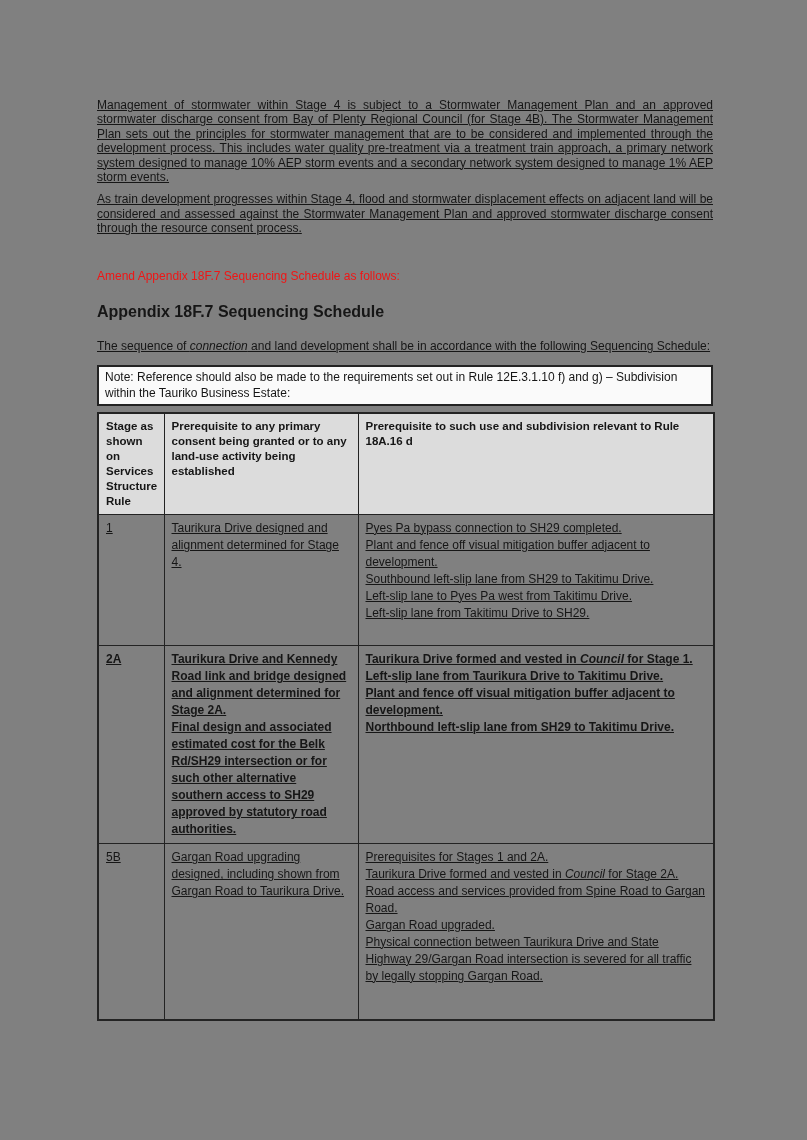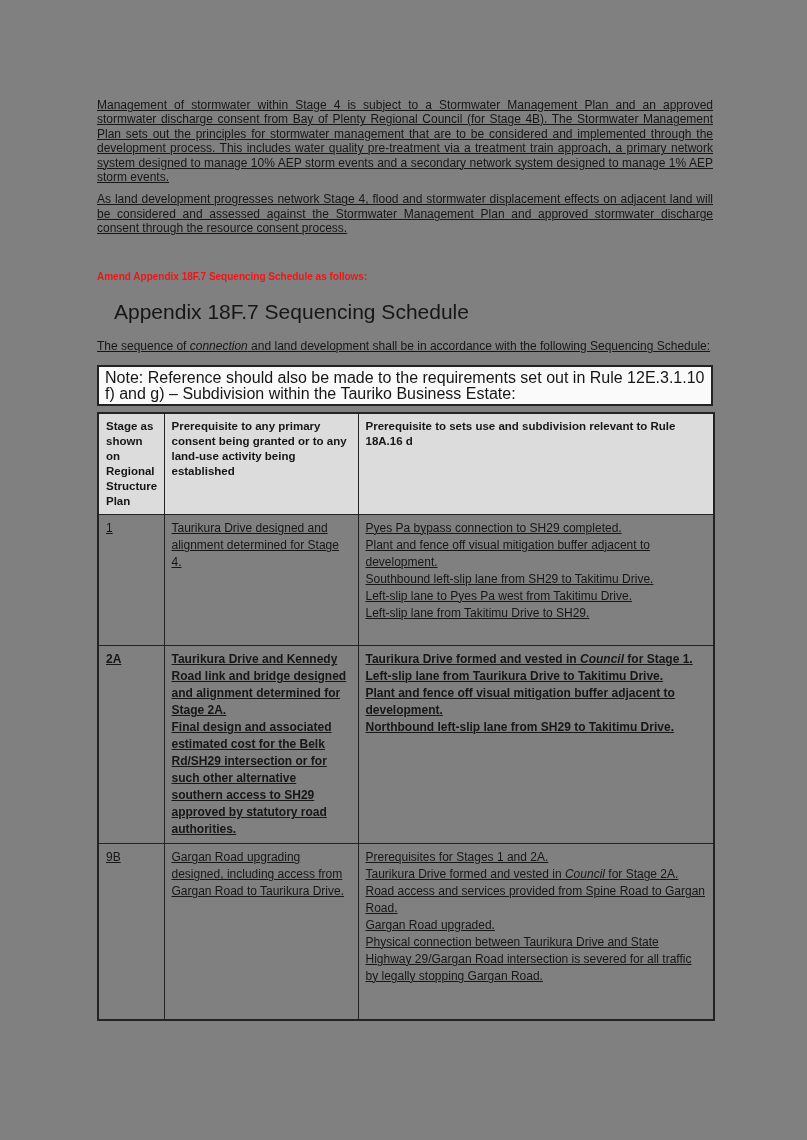--- a/index.html
+++ b/index.html
@@ -18,34 +18,34 @@
     color:var(--text);
     font-family:"Liberation Sans","DejaVu Sans",sans-serif;
   }
   .content{position:absolute;left:97px;top:98px;width:616px;}
   .para{
     font-size:12px;line-height:14.4px;text-align:justify;
     text-decoration:underline;text-decoration-thickness:1px;
     margin:0 0 8px 0;
   }
   .amend{
-    color:var(--amend-red);font-weight:bold;font-size:10px;line-height:15px;
+    color:var(--amend-red);font-weight:normal;font-size:12px;line-height:15px;
     margin:33px 0 16px 0;
   }
   h1.appendix{
-    font-size:21px;line-height:23px;font-weight:normal;color:var(--text);
-    margin:14px 0 0 17px;letter-spacing:0;
+    font-size:16px;line-height:23px;font-weight:bold;color:var(--text);
+    margin:14px 0 0 0;letter-spacing:0;
   }
   .seq{margin:16px 0 0 0;}
   .note-box{
     margin:12px 0 0 0;
     background:var(--note-bg);
     border:2px solid var(--border);
     padding:3px 6px;
-    font-size:16px;line-height:15.5px;
+    font-size:12px;line-height:15.5px;
   }
   table.seq-table{
     border-collapse:collapse;table-layout:fixed;
     width:616px;margin:6px 0 0 0;
     border:2px solid var(--border);
   }
   .seq-table th,.seq-table td{
     border:1.5px solid var(--border);
     vertical-align:top;text-align:left;
     padding:5px 7px;
@@ -64,57 +64,57 @@
   tr.r2b{height:176px;}
   em{font-style:italic;}
 </style>
 </head>
 <body>
 
 <div class="content">
 
   <p class="para">Management of stormwater within Stage 4 is subject to a Stormwater Management Plan and an approved stormwater discharge consent from Bay of Plenty Regional Council (for Stage 4B). The Stormwater Management Plan sets out the principles for stormwater management that are to be considered and implemented through the development process. This includes water quality pre-treatment via a treatment train approach, a primary network system designed to manage 10% AEP storm events and a secondary network system designed to manage 1% AEP storm events.</p>
 
-  <p class="para">As land development progresses network Stage 4, flood and stormwater displacement effects on adjacent land will be considered and assessed against the Stormwater Management Plan and approved stormwater discharge consent through the resource consent process.</p>
+  <p class="para">As train development progresses within Stage 4, flood and stormwater displacement effects on adjacent land will be considered and assessed against the Stormwater Management Plan and approved stormwater discharge consent through the resource consent process.</p>
 
   <p class="amend">Amend Appendix 18F.7 Sequencing Schedule as follows:</p>
 
   <h1 class="appendix">Appendix 18F.7 Sequencing Schedule</h1>
 
   <p class="para seq">The sequence of <em>connection</em> and land development shall be in accordance with the following Sequencing Schedule:</p>
 
   <div class="note-box">
     <span>Note:  Reference should also be made to the requirements set out in Rule 12E.3.1.10 f) and g) – Subdivision within the Tauriko Business Estate:</span>
   </div>
 
   <table class="seq-table">
     <colgroup>
       <col style="width:66px">
       <col style="width:194px">
       <col style="width:356px">
     </colgroup>
     <thead>
       <tr class="r-header">
-        <th>Stage as shown on Regional Structure Plan</th>
+        <th>Stage as shown on Services Structure Rule</th>
         <th>Prerequisite to any primary consent being granted or to any land-use activity being established</th>
-        <th>Prerequisite to sets use and subdivision relevant to Rule 18A.16 d</th>
+        <th>Prerequisite to such use and subdivision relevant to Rule 18A.16 d</th>
       </tr>
     </thead>
     <tbody>
       <tr class="r1">
         <td>1</td>
         <td>Taurikura Drive designed and alignment determined for Stage 4.</td>
         <td>Pyes Pa bypass connection to SH29 completed.<br>Plant and fence off visual mitigation buffer adjacent to development.<br>Southbound left-slip lane from SH29 to Takitimu Drive.<br>Left-slip lane to Pyes Pa west from Takitimu Drive.<br>Left-slip lane from Takitimu Drive to SH29.</td>
       </tr>
       <tr class="r2a">
         <td>2A</td>
         <td>Taurikura Drive and Kennedy Road link and bridge designed and alignment determined for Stage 2A.<br>Final design and associated estimated cost for the Belk Rd/SH29 intersection or for such other alternative southern access to SH29  approved by statutory road authorities.</td>
         <td>Taurikura Drive formed and vested in <em>Council</em> for Stage 1.<br>Left-slip lane from Taurikura Drive to Takitimu Drive.<br>Plant and fence off visual mitigation buffer adjacent to development.<br>Northbound left-slip lane from SH29 to Takitimu Drive.</td>
       </tr>
       <tr class="r2b">
-        <td>9B</td>
-        <td>Gargan Road upgrading designed, including access from Gargan Road to Taurikura Drive.</td>
+        <td>5B</td>
+        <td>Gargan Road upgrading designed, including shown from Gargan Road to Taurikura Drive.</td>
         <td>Prerequisites for Stages 1 and 2A.<br>Taurikura Drive formed and vested in <em>Council</em> for Stage 2A.<br>Road access and services provided from Spine Road to Gargan Road.<br>Gargan Road upgraded.<br>Physical connection between Taurikura Drive and State Highway 29/Gargan Road intersection is severed for all traffic by legally stopping Gargan Road.</td>
       </tr>
     </tbody>
   </table>
 
 </div>
 
 </body></html>

